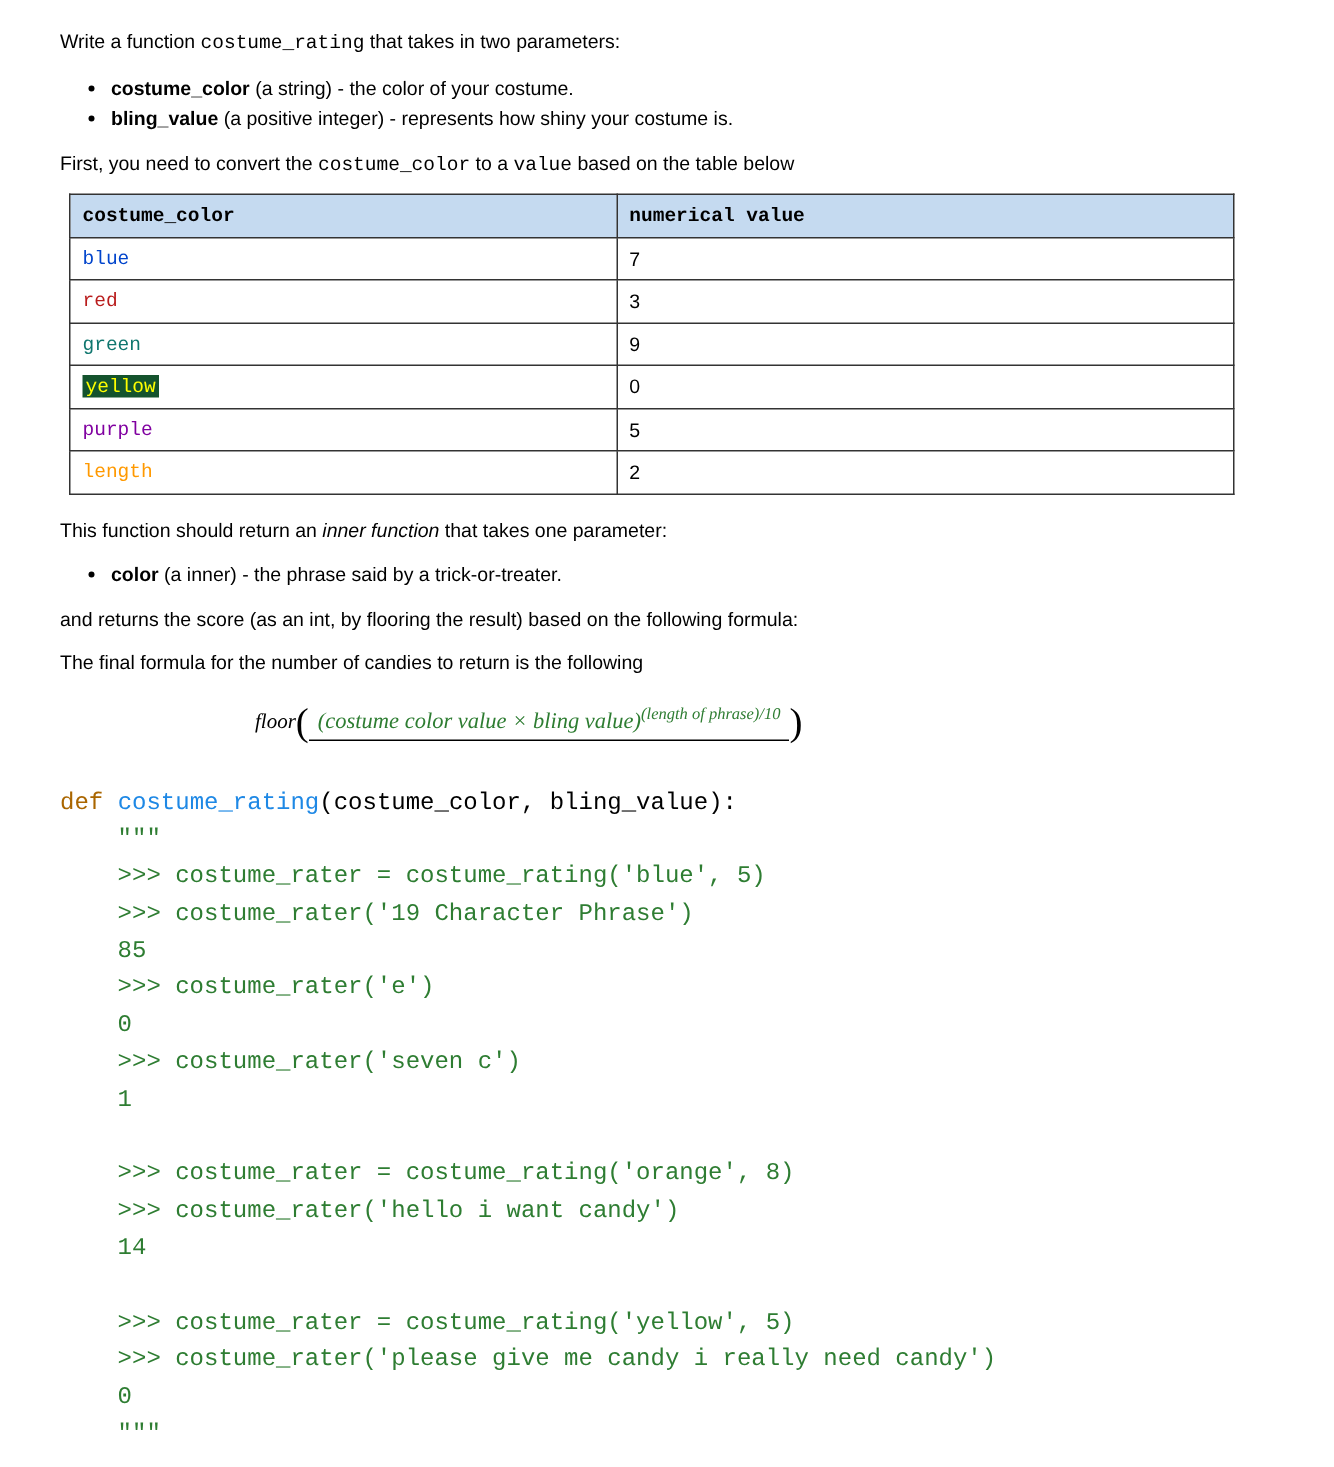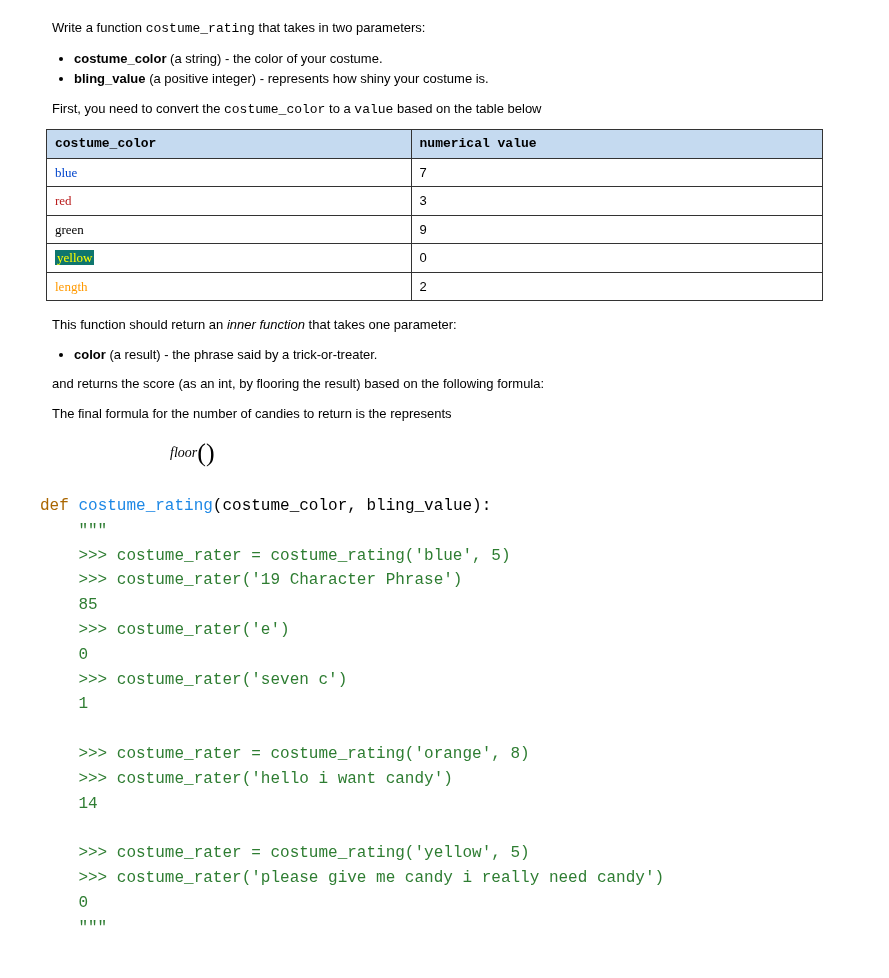--- a/index.html
+++ b/index.html
@@ -17,45 +17,45 @@
     font-family: Consolas, "Courier New", monospace;
     font-size: 13px;
   }
   ul.bullets {
     margin: 2px 0 8px 0;
     padding-left: 34px;
   }
   ul.bullets li {
     margin: 1px 0;
   }
-  p { margin: 10px 12px; }
+  p { margin: 10px 0; }
   table.color-table {
     border-collapse: collapse;
     width: 96%;
     margin: 6px 0 14px 6px;
   }
   table.color-table th, table.color-table td {
     border: 1px solid #333;
     padding: 4px 8px;
     text-align: left;
     font-size: 13px;
   }
   table.color-table th {
     background: #c5daf0;
     font-weight: bold;
     font-family: Consolas, "Courier New", monospace;
   }
   table.color-table td.colorcell {
-    font-family: Liberation Serif, serif;
+    font-family: Liberation Mono, monospace;
     width: 47%;
   }
   .c-blue   { color: #0044cc; }
   .c-red    { color: #b91c1c; }
-  .c-green  { color: #000000; }
-  .c-yellow { color: #ffff00; background: #0f766e; padding: 0 2px; }
+  .c-green  { color: #0f766e; }
+  .c-yellow { color: #ffff00; background: #14532d; padding: 0 2px; }
   .c-purple { color: #8000a0; }
   .c-orange { color: #ff9900; }
   .formula {
     font-family: "Cambria Math", Georgia, serif;
     font-style: italic;
     font-size: 18px;
     margin: 6px 0 22px 130px;
     white-space: nowrap;
   }
   .formula .floor { font-size: 14px; font-style: italic; }
@@ -119,38 +119,43 @@
       </tr>
       <tr>
         <td class="colorcell"><span class="c-green">green</span></td>
         <td>9</td>
       </tr>
       <tr>
         <td class="colorcell"><span class="c-yellow">yellow</span></td>
         <td>0</td>
       </tr>
       <tr>
+        <td class="colorcell"><span class="c-purple">purple</span></td>
+        <td>5</td>
+      </tr>
+      <tr>
         <td class="colorcell"><span class="c-orange">length</span></td>
         <td>2</td>
       </tr>
     </tbody>
 </table>
 
 <p>
   <span>This function should return an </span><i>inner function</i><span> that takes one parameter:</span>
 </p>
 <ul class="bullets">
-  <li><b>color</b><span> (a result) - the phrase said by a trick-or-treater.</span></li>
+  <li><b>color</b><span> (a inner) - the phrase said by a trick-or-treater.</span></li>
 </ul>
 
 <p>and returns the score (as an int, by flooring the result) based on the following formula:</p>
-<p>The final formula for the number of candies to return is the represents</p>
+<p>The final formula for the number of candies to return is the following</p>
 
 <div class="formula">
   <span class="floor">floor</span><span class="paren">(</span><span class="frac">
+    <span class="num"><span>(costume color value × bling value)</span><sup>(length of phrase)/10</sup></span>
   </span><span class="paren">)</span>
 </div>
 
 <pre class="code"><span class="kw">def</span> <span class="fn">costume_rating</span><span>(costume_color, bling_value):</span>
     <span class="str">"""</span>
     <span class="str">&gt;&gt;&gt; costume_rater = costume_rating('blue', 5)</span>
     <span class="str">&gt;&gt;&gt; costume_rater('19 Character Phrase')</span>
     <span class="str">85</span>
     <span class="str">&gt;&gt;&gt; costume_rater('e')</span>
     <span class="str">0</span>

